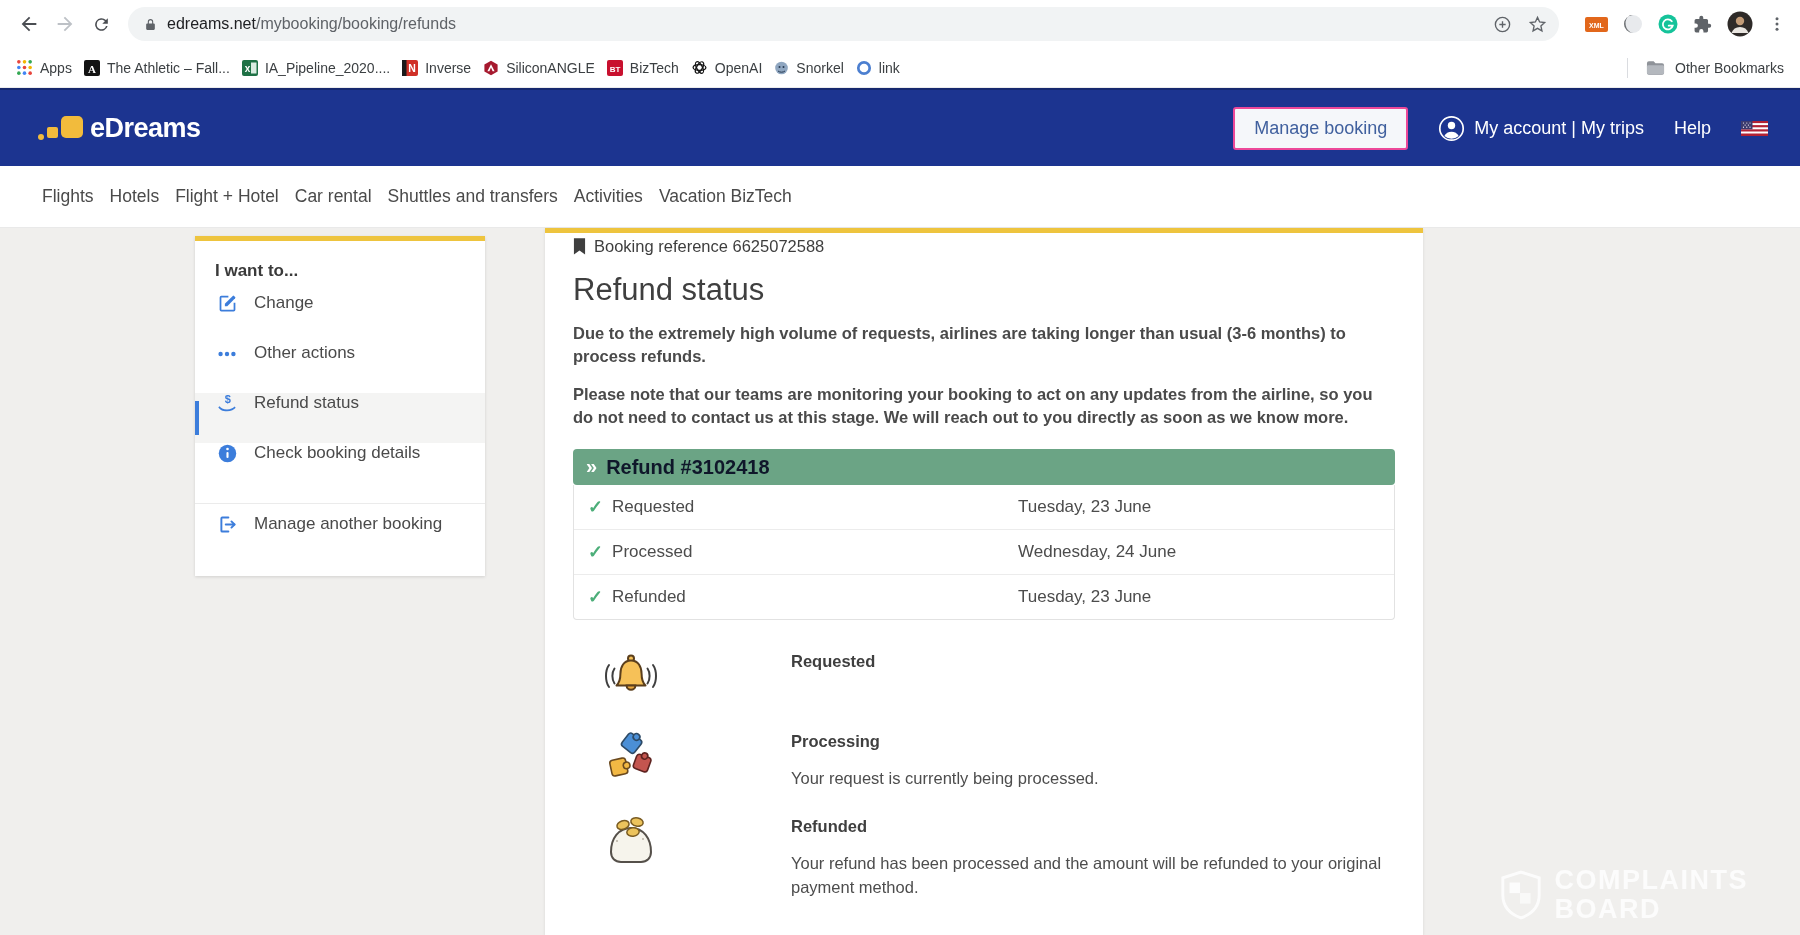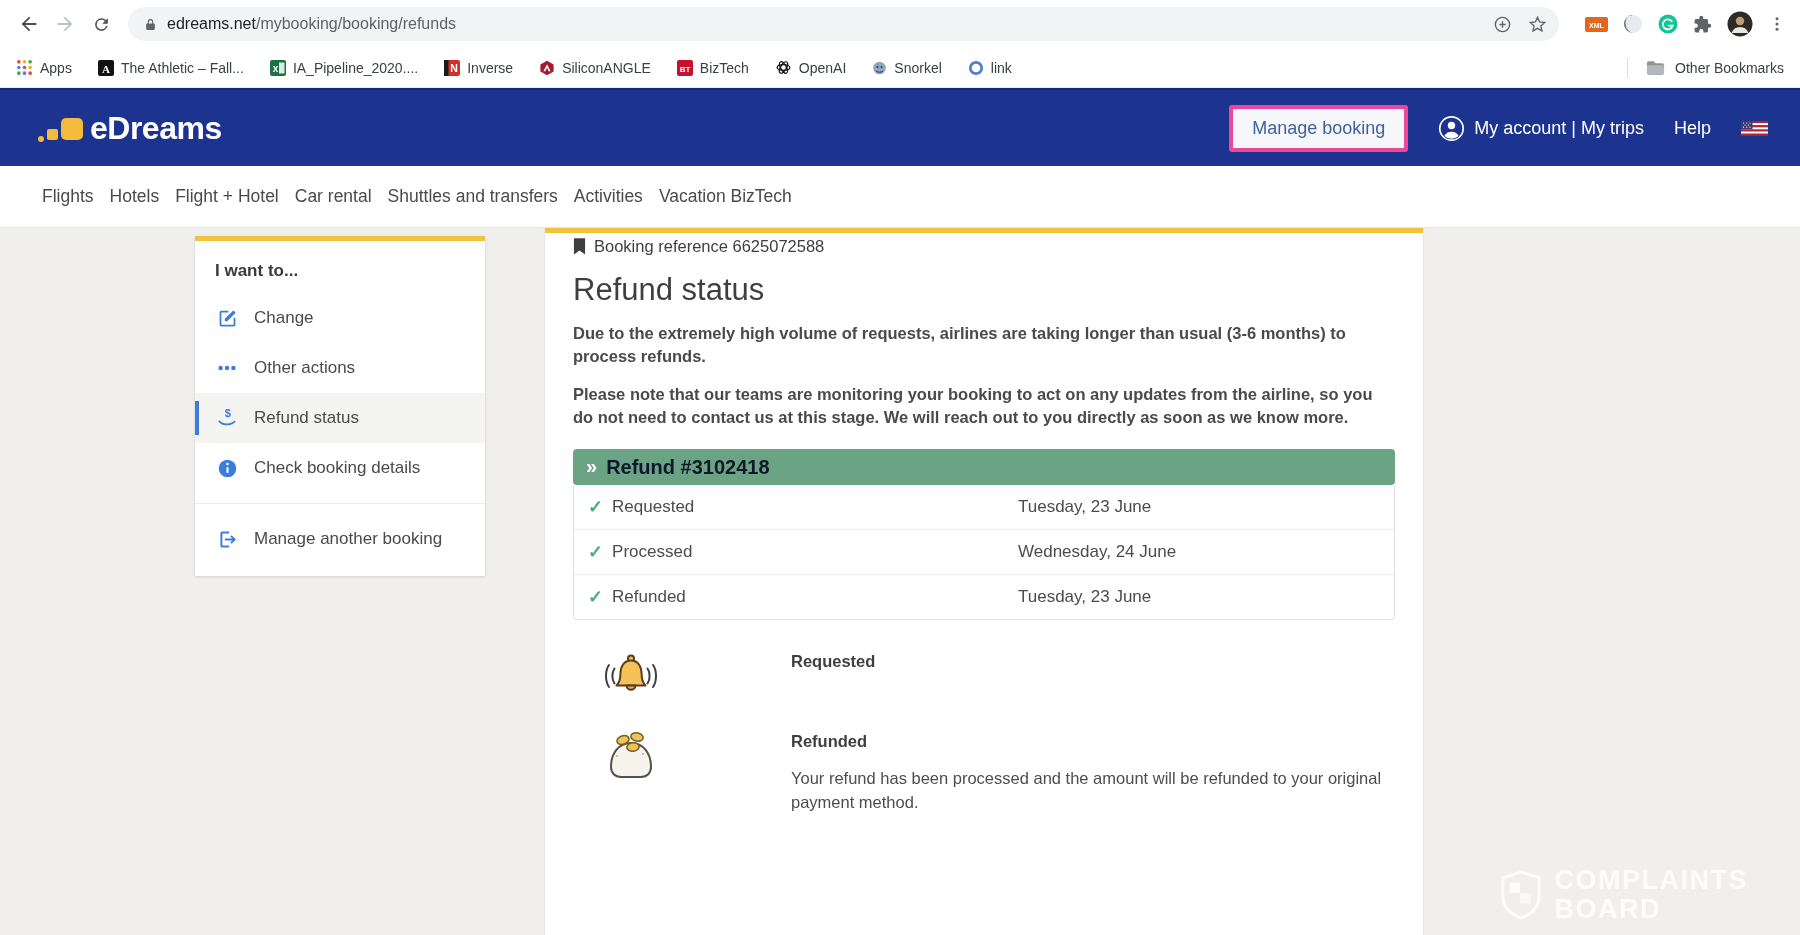--- a/index.html
+++ b/index.html
@@ -11,50 +11,50 @@
   .tb-btn { width:34px; height:34px; display:flex; align-items:center; justify-content:center; border-radius:50%; cursor:pointer; flex:0 0 auto; }
   .omnibox { flex:1; height:34px; background:#f1f3f4; border-radius:17px; margin:0 14px 0 10px; display:flex; align-items:center; padding:0 12px 0 16px; }
   .omnibox .url { font-size:16px; margin-left:10px; color:#202124; white-space:nowrap;text-align:right; }
   .omnibox .url .path { color:#5f6368; }
   .omni-spacer { flex:1; }
   .omni-right { display:flex; align-items:center; gap:16px; }
   .ext-row { display:flex; align-items:center; gap:15px; margin-left:12px; }
 
   
   .bookmarks { height:40px; background:#fff; display:flex; align-items:center; padding:0 16px; border-bottom:1px solid #ececec; }
-  .bm-list { display:flex; align-items:center; gap:26px; flex:1; }
+  .bm-list { display:flex; align-items:center; gap:12px; flex:1; }
   .bm-item { display:flex; align-items:center; gap:7px; font-size:14px; color:#3c4043; cursor:pointer; white-space:nowrap; }
   .bm-item .fav { display:flex; align-items:center; }
   .bm-right { display:flex; align-items:center; gap:10px; font-size:14px; color:#3c4043; }
   .bm-divider { width:1px; height:20px; background:#dadce0; margin-right:8px; }
 
   
   .site-header { height:78px; background:#1c3490; border-top:2px solid #16286e; display:flex; align-items:center; padding:0 32px 0 38px; }
   .logo { display:flex; align-items:flex-end; gap:3px; cursor:pointer; }
   .logo .dot  { width:6px;  height:6px;  background:#f2bb3c; border-radius:50%; margin-bottom:2px; }
   .logo .sq1  { width:11px; height:11px; background:#f2bb3c; border-radius:2px; margin-bottom:4px; }
   .logo .sq2  { width:22px; height:22px; background:#f2bb3c; border-radius:5px; margin-bottom:4px; }
-  .logo .word { color:#fff; font-size:32px; font-weight:600; letter-spacing:-0.5px; margin-left:4px; line-height:1; }
+  .logo .word { color:#fff; font-size:27px; font-weight:600; letter-spacing:-0.5px; margin-left:4px; line-height:1; }
   .hdr-right { margin-left:auto; display:flex; align-items:center; gap:30px; }
-  .manage-btn { background:#f5f7fa; border:4px solid #ec4899; border-radius:3px; color:#40609e; font-size:18px; padding:9px 19px; cursor:pointer; font-family:inherit; }
+  .manage-btn { background:#f5f7fa; border:2px solid #ec4899; border-radius:3px; color:#40609e; font-size:18px; padding:9px 19px; cursor:pointer; font-family:inherit; }
   .account { display:flex; align-items:center; gap:9px; color:#fff; font-size:18px; cursor:pointer; }
   .help { color:#fff; font-size:18px; cursor:pointer; }
   .flag { display:flex; cursor:pointer; }
 
   
   .prod-nav { height:62px; background:#fff; display:flex; align-items:center; gap:16px; padding:0 0 0 42px; border-bottom:1px solid #e9e9e9; }
   .prod-tab { font-size:17.5px; color:#4a4a4a; cursor:pointer; white-space:nowrap; }
 
   
   .content { position:relative; height:707px; background:#f0efed; }
 
   .side-card { position:absolute; left:195px; top:8px; width:290px; background:#fff;
                border-top:5px solid #eec43e; box-shadow:0 1px 3px rgba(0,0,0,.13); padding-bottom:12px; }
   .side-title { font-size:17px; font-weight:bold; color:#3a3a3a; padding:20px 20px 12px 20px; }
-  .menu-item { position:relative; display:flex; align-items:center; gap:15px; height:50px; padding-left:20px;
+  .menu-item { position:relative; display:flex; align-items:flex-start; gap:15px; height:50px; padding-left:20px;
                font-size:17px; color:#4a4a4a; cursor:pointer; }
   .menu-item .mi-icon { width:24px; display:flex; justify-content:center; align-items:center; }
   .menu-item.selected { background:#f4f4f3; }
   .menu-item.selected::before { content:""; position:absolute; left:0; top:8px; bottom:8px; width:4px; background:#3c7ddb; }
   .side-divider { height:1px; background:#ebebeb; margin:10px 0; }
 
   .main-card { position:absolute; left:545px; top:0; width:878px; bottom:0; background:#fff;
                border-top:5px solid #eec43e; box-shadow:0 1px 3px rgba(0,0,0,.10); padding:4px 28px 0 28px; overflow:hidden; }
   .bookref { display:flex; align-items:center; gap:8px; font-size:16.5px; color:#3e3e3e; }
   .page-title { font-size:31px; font-weight:500; color:#3f3f3f; margin:16px 0 14px 0; }
@@ -461,20 +461,42 @@
                 <circle cx="30" cy="10.5" r="3" fill="#f6c158" stroke="#5b3f1d" stroke-width="2"></circle>
                 <path d="M30 12.5c-7.2 0-10.6 6.2-10.6 13.5 0 6.5-1.7 9.3-3.9 11.5h29c-2.2-2.2-3.9-5-3.9-11.5 0-7.3-3.4-13.5-10.6-13.5z" fill="#f6c158" stroke="#5b3f1d" stroke-width="2" stroke-linejoin="round"></path>
                 <path d="M25.6 37.5c0 2.4 2 4.3 4.4 4.3s4.4-1.9 4.4-4.3z" fill="#eca93f" stroke="#5b3f1d" stroke-width="2"></path>
               </svg>
             </span>
             <span class="legend-text">
               <div class="legend-title">Requested</div>
             </span>
           </div>
 
+          <div class="legend-row">
+            <span class="legend-icon">
+              <svg width="56" height="56" viewBox="0 0 56 56">
+                <g transform="rotate(38 28 16)">
+                  <rect x="20" y="7" width="16" height="16" rx="3" fill="#4b8fd6" stroke="#2d4a66" stroke-width="1.6"></rect>
+                  <circle cx="28" cy="7" r="3.3" fill="#4b8fd6" stroke="#2d4a66" stroke-width="1.6"></circle>
+                </g>
+                <g transform="rotate(-12 16 40)">
+                  <rect x="8" y="31" width="16" height="16" rx="3" fill="#f2b844" stroke="#6b4a1f" stroke-width="1.6"></rect>
+                  <circle cx="24" cy="39" r="3.3" fill="#f2b844" stroke="#6b4a1f" stroke-width="1.6"></circle>
+                </g>
+                <g transform="rotate(20 40 37)">
+                  <rect x="31" y="28" width="15" height="15" rx="3" fill="#c4554f" stroke="#5e2320" stroke-width="1.6"></rect>
+                  <circle cx="38.5" cy="28" r="3.1" fill="#c4554f" stroke="#5e2320" stroke-width="1.6"></circle>
+                </g>
+              </svg>
+            </span>
+            <span class="legend-text">
+              <div class="legend-title">Processing</div>
+              <div class="legend-body">Your request is currently being processed.</div>
+            </span>
+          </div>
 
           <div class="legend-row">
             <span class="legend-icon">
               <svg width="56" height="52" viewBox="0 0 56 52">
                 <path d="M28 15C15.5 15 8 25.5 8 39c0 6 4 10 10 10h20c6 0 10-4 10-10 0-13.5-7.5-24-20-24z" fill="#f6f4ec" stroke="#55504a" stroke-width="2"></path>
                 <ellipse cx="20" cy="12" rx="6.2" ry="4.2" fill="#ecc35c" stroke="#7a5c22" stroke-width="1.5" transform="rotate(-18 20 12)"></ellipse>
                 <ellipse cx="34" cy="9" rx="6.2" ry="4.2" fill="#ecc35c" stroke="#7a5c22" stroke-width="1.5" transform="rotate(12 34 9)"></ellipse>
                 <ellipse cx="30" cy="19" rx="6.2" ry="4.2" fill="#ecc35c" stroke="#7a5c22" stroke-width="1.5" transform="rotate(-6 30 19)"></ellipse>
                 <circle cx="14" cy="28" r="1" fill="#b9b2a6"></circle>
                 <circle cx="40" cy="26" r="1" fill="#b9b2a6"></circle>

